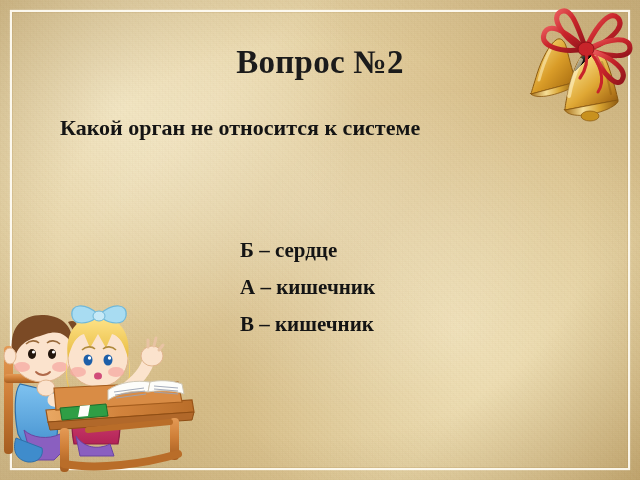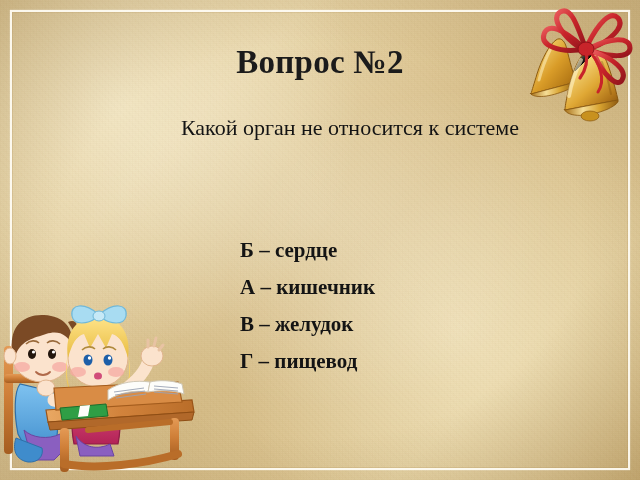--- a/index.html
+++ b/index.html
@@ -72,23 +72,23 @@
     font-size: 33px;
     font-weight: bold;
     color: #1b1b1b;
     letter-spacing: 0.3px;
   }
   .question {
     position: absolute;
     left: 60px;
     top: 112px;
     width: 580px;
-    text-align: center;
+    text-align: left;
     font-size: 22px;
-    font-weight: normal;
+    font-weight: bold;
     color: #141414;
     line-height: 31px;
   }
   .options {
     position: absolute;
     left: 240px;
     top: 232px;
     width: 360px;
   }
   .option {
@@ -298,18 +298,17 @@
 
     <div class="title">Вопрос №2</div>
 
     <div class="question">
       <div>Какой орган не относится к системе</div>
     </div>
 
     <div class="options">
       <div class="option">Б – сердце</div>
       <div class="option">А – кишечник</div>
-      <div class="option">В – желудок</div>
-      <div class="option">Г – пищевод</div>
+      <div class="option">В – кишечник</div>
     </div>
 
   </div>
 </div>
 
 </body></html>

